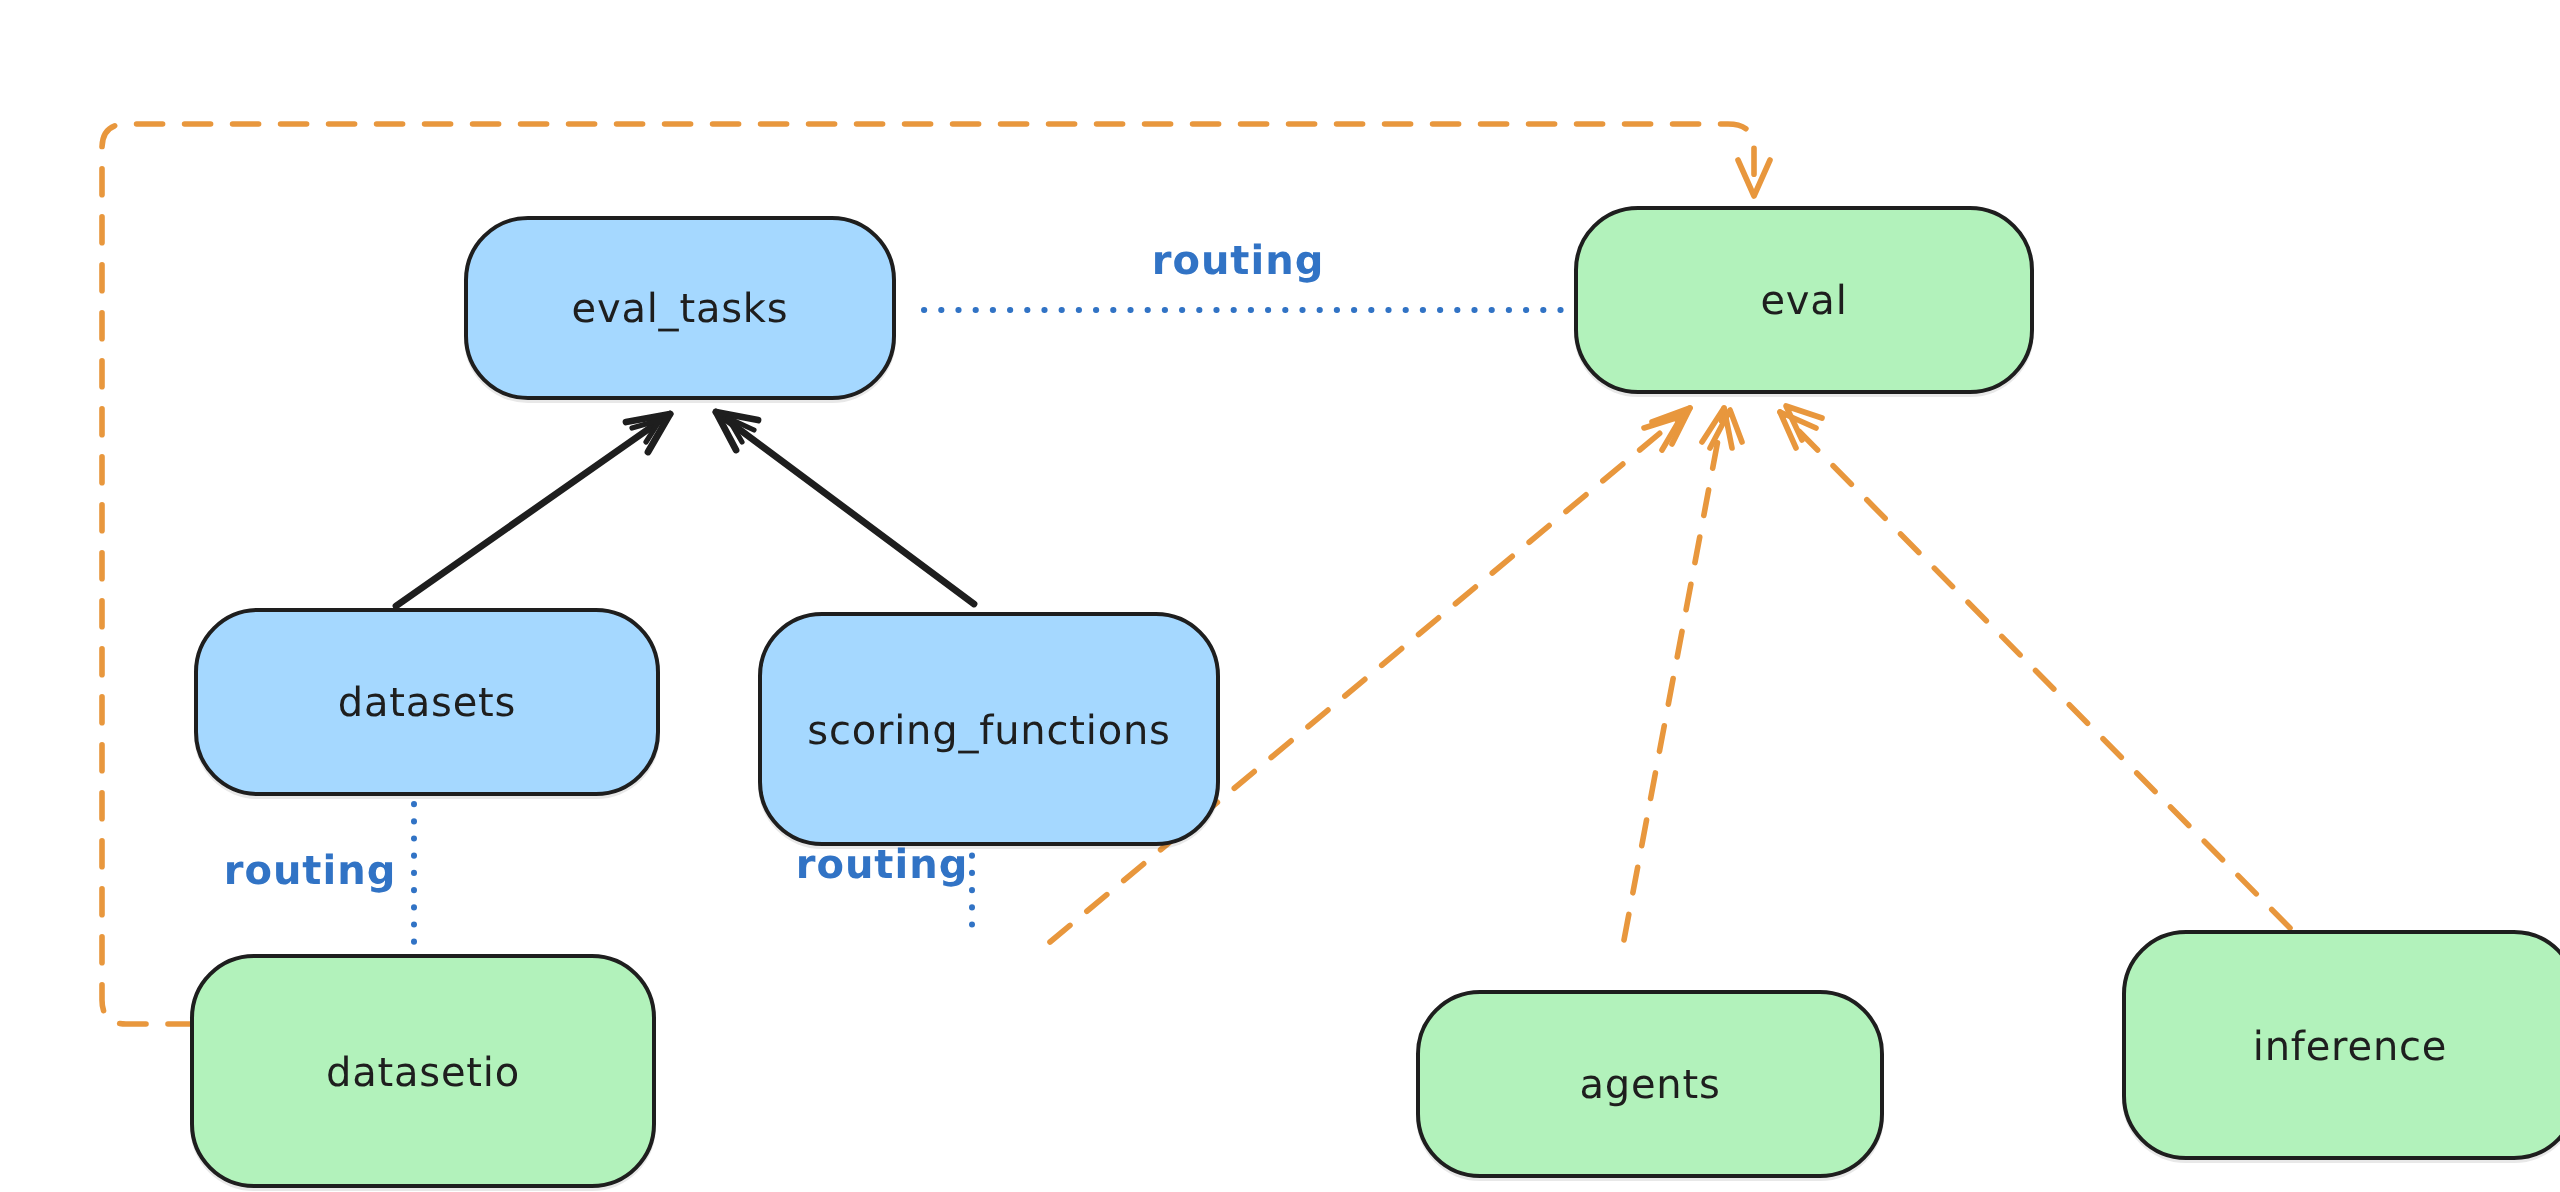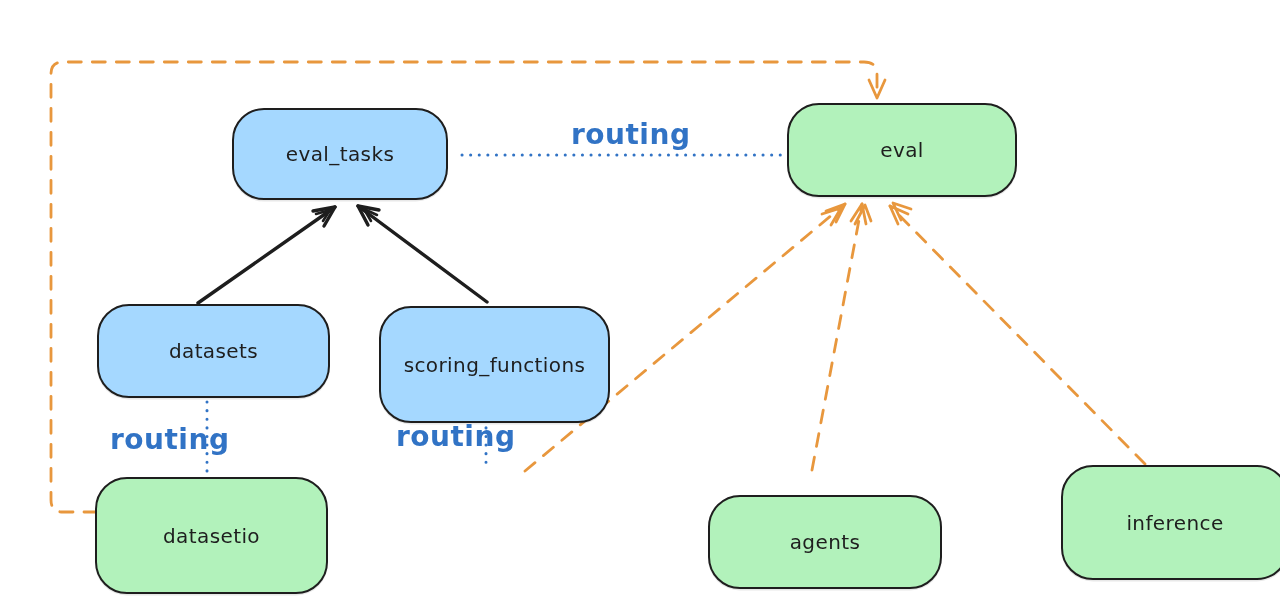--- a/index.html
+++ b/index.html
@@ -21,21 +21,21 @@
     border-radius:32px;
     display:flex;align-items:center;justify-content:center;
     font-size:20px;letter-spacing:.4px;
     color:var(--stroke_dark,#1e1e1e);
     box-shadow:0 1.5px 0 rgba(30,30,30,.10);
   }
   .node.blue{background:var(--node_blue_fill,#a5d8ff);}
   .node.green{background:var(--node_green_fill,#b2f2bb);}
   .edge-label{
     position:absolute;color:var(--routing_blue,#3173c5);
-    font-size:28px;font-weight:bold;text-align:center;letter-spacing:.5px;
+    font-size:20px;font-weight:bold;text-align:center;letter-spacing:.5px;
   }
 </style>
 </head>
 <body>
 
 <div class="stage">
 
   <svg class="connectors" viewBox="0 0 1280 596">
 
     <g>

